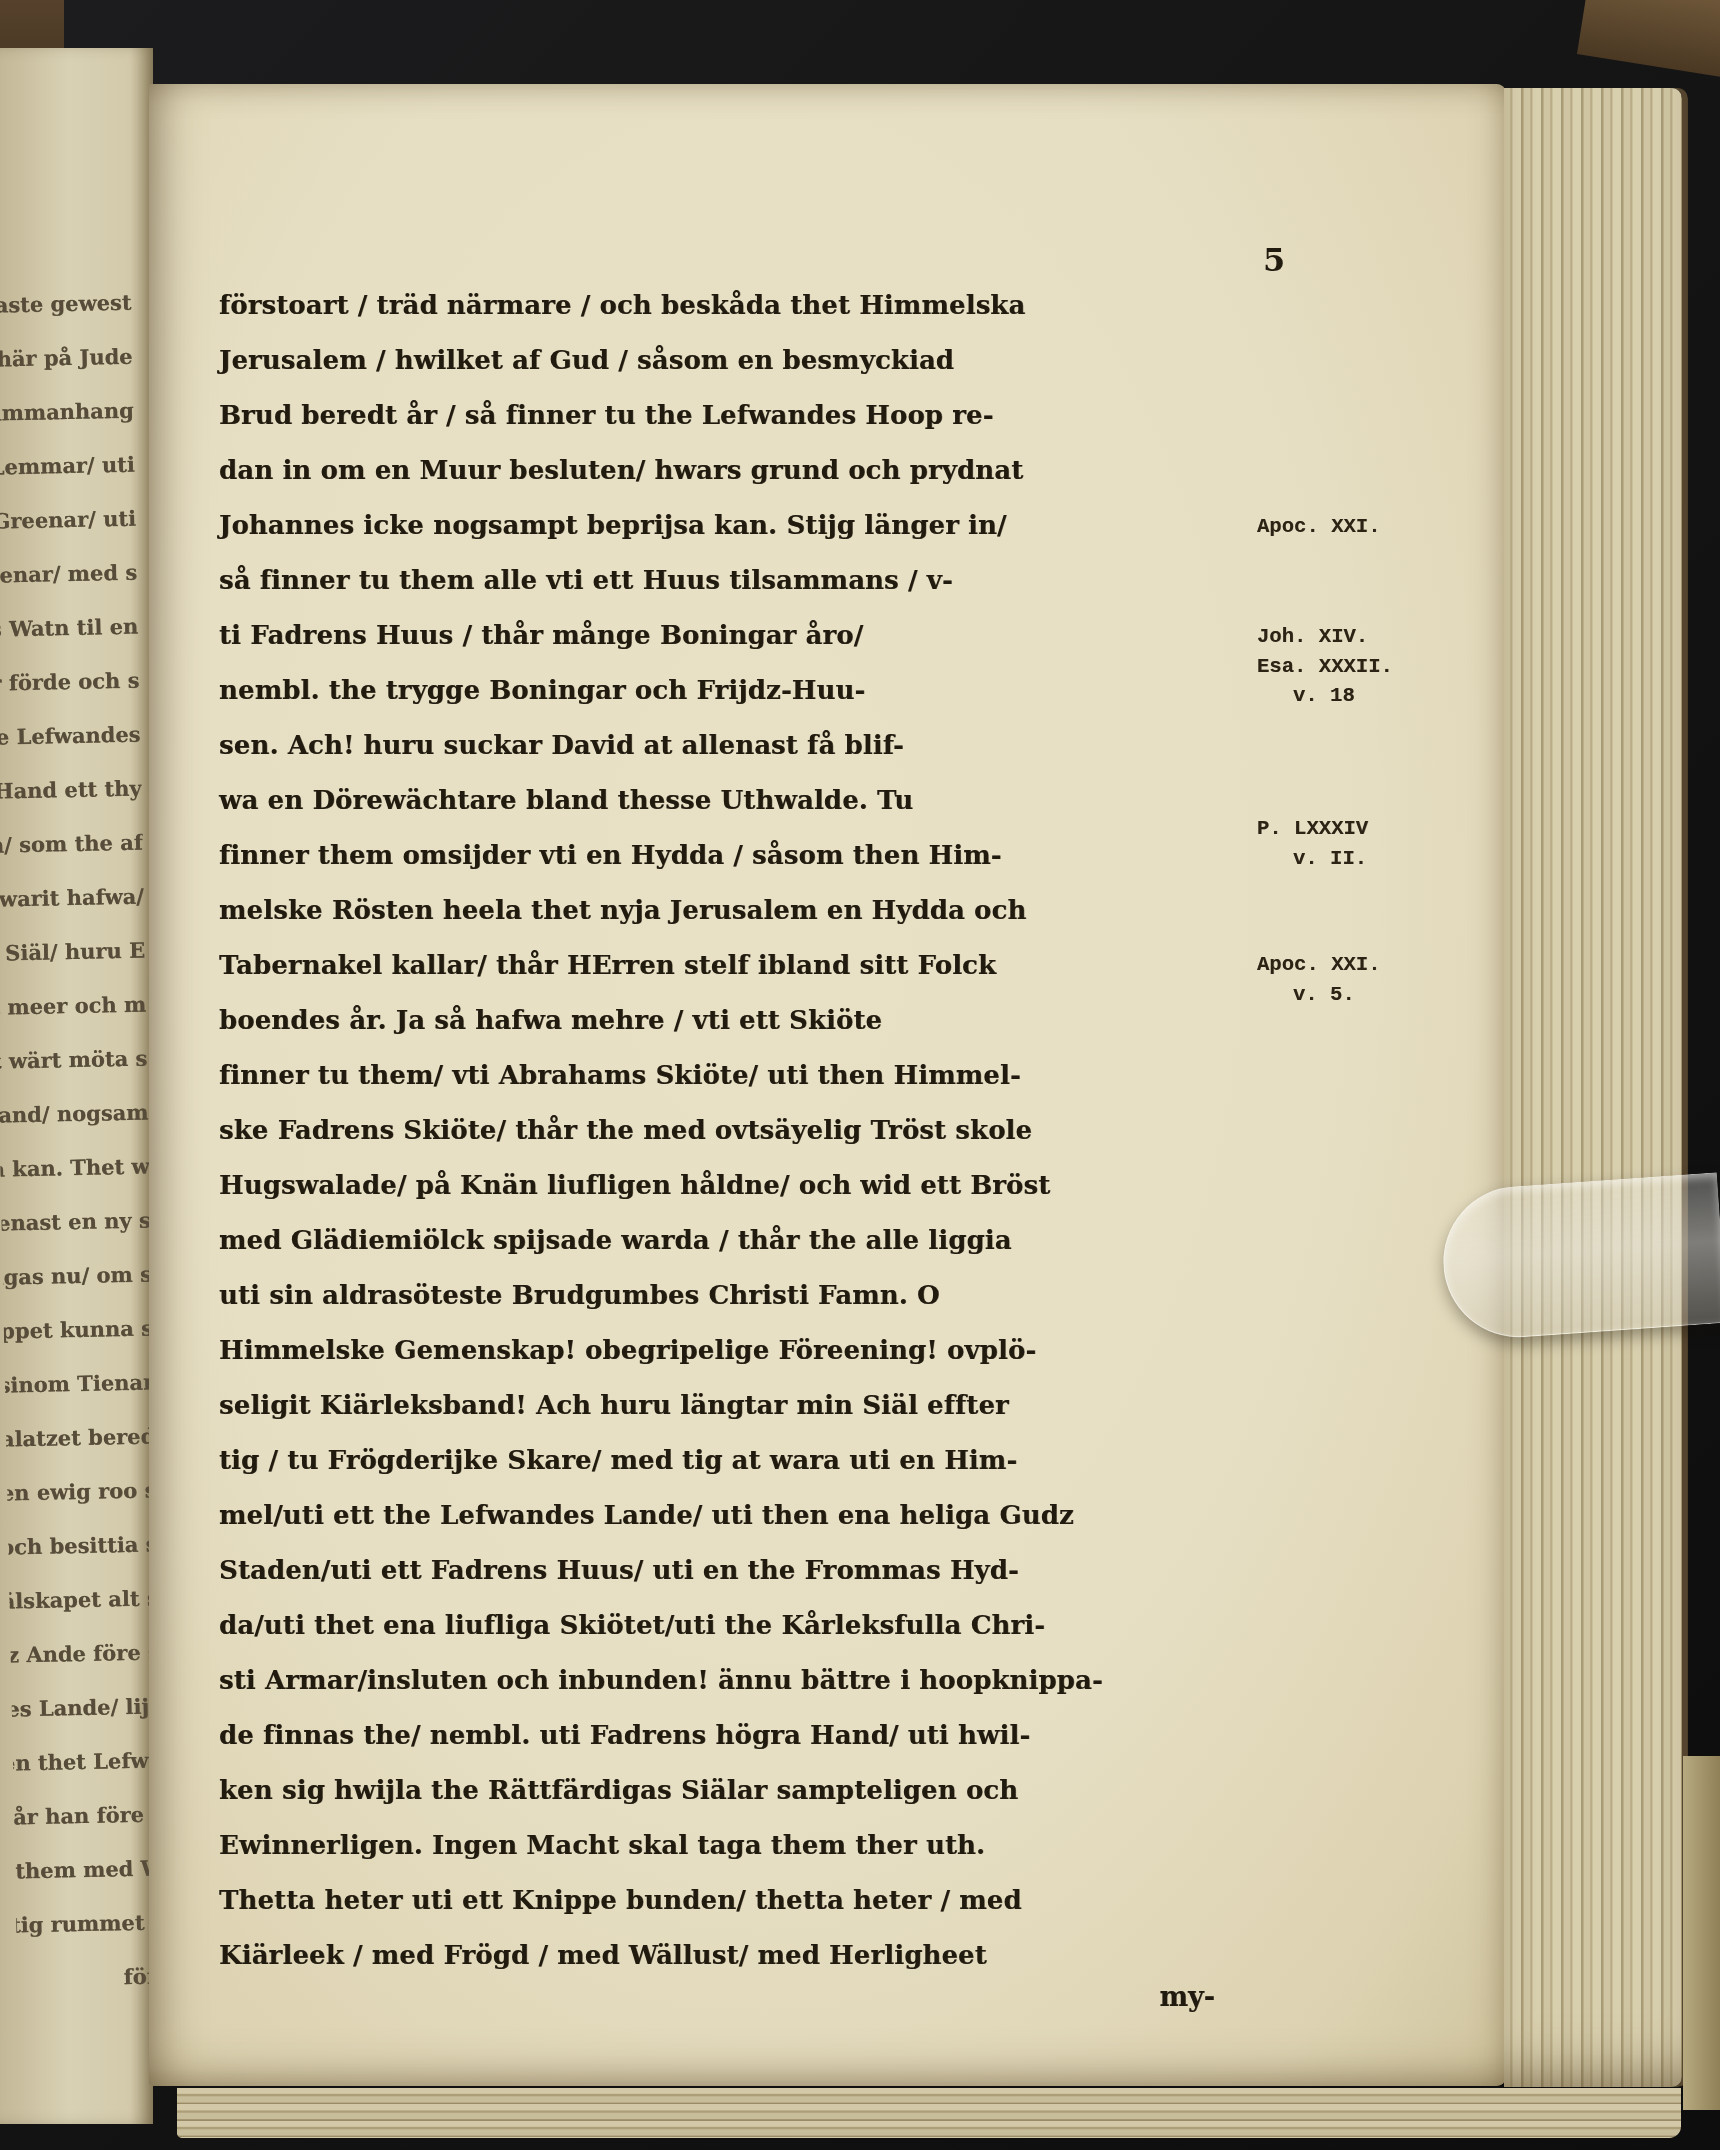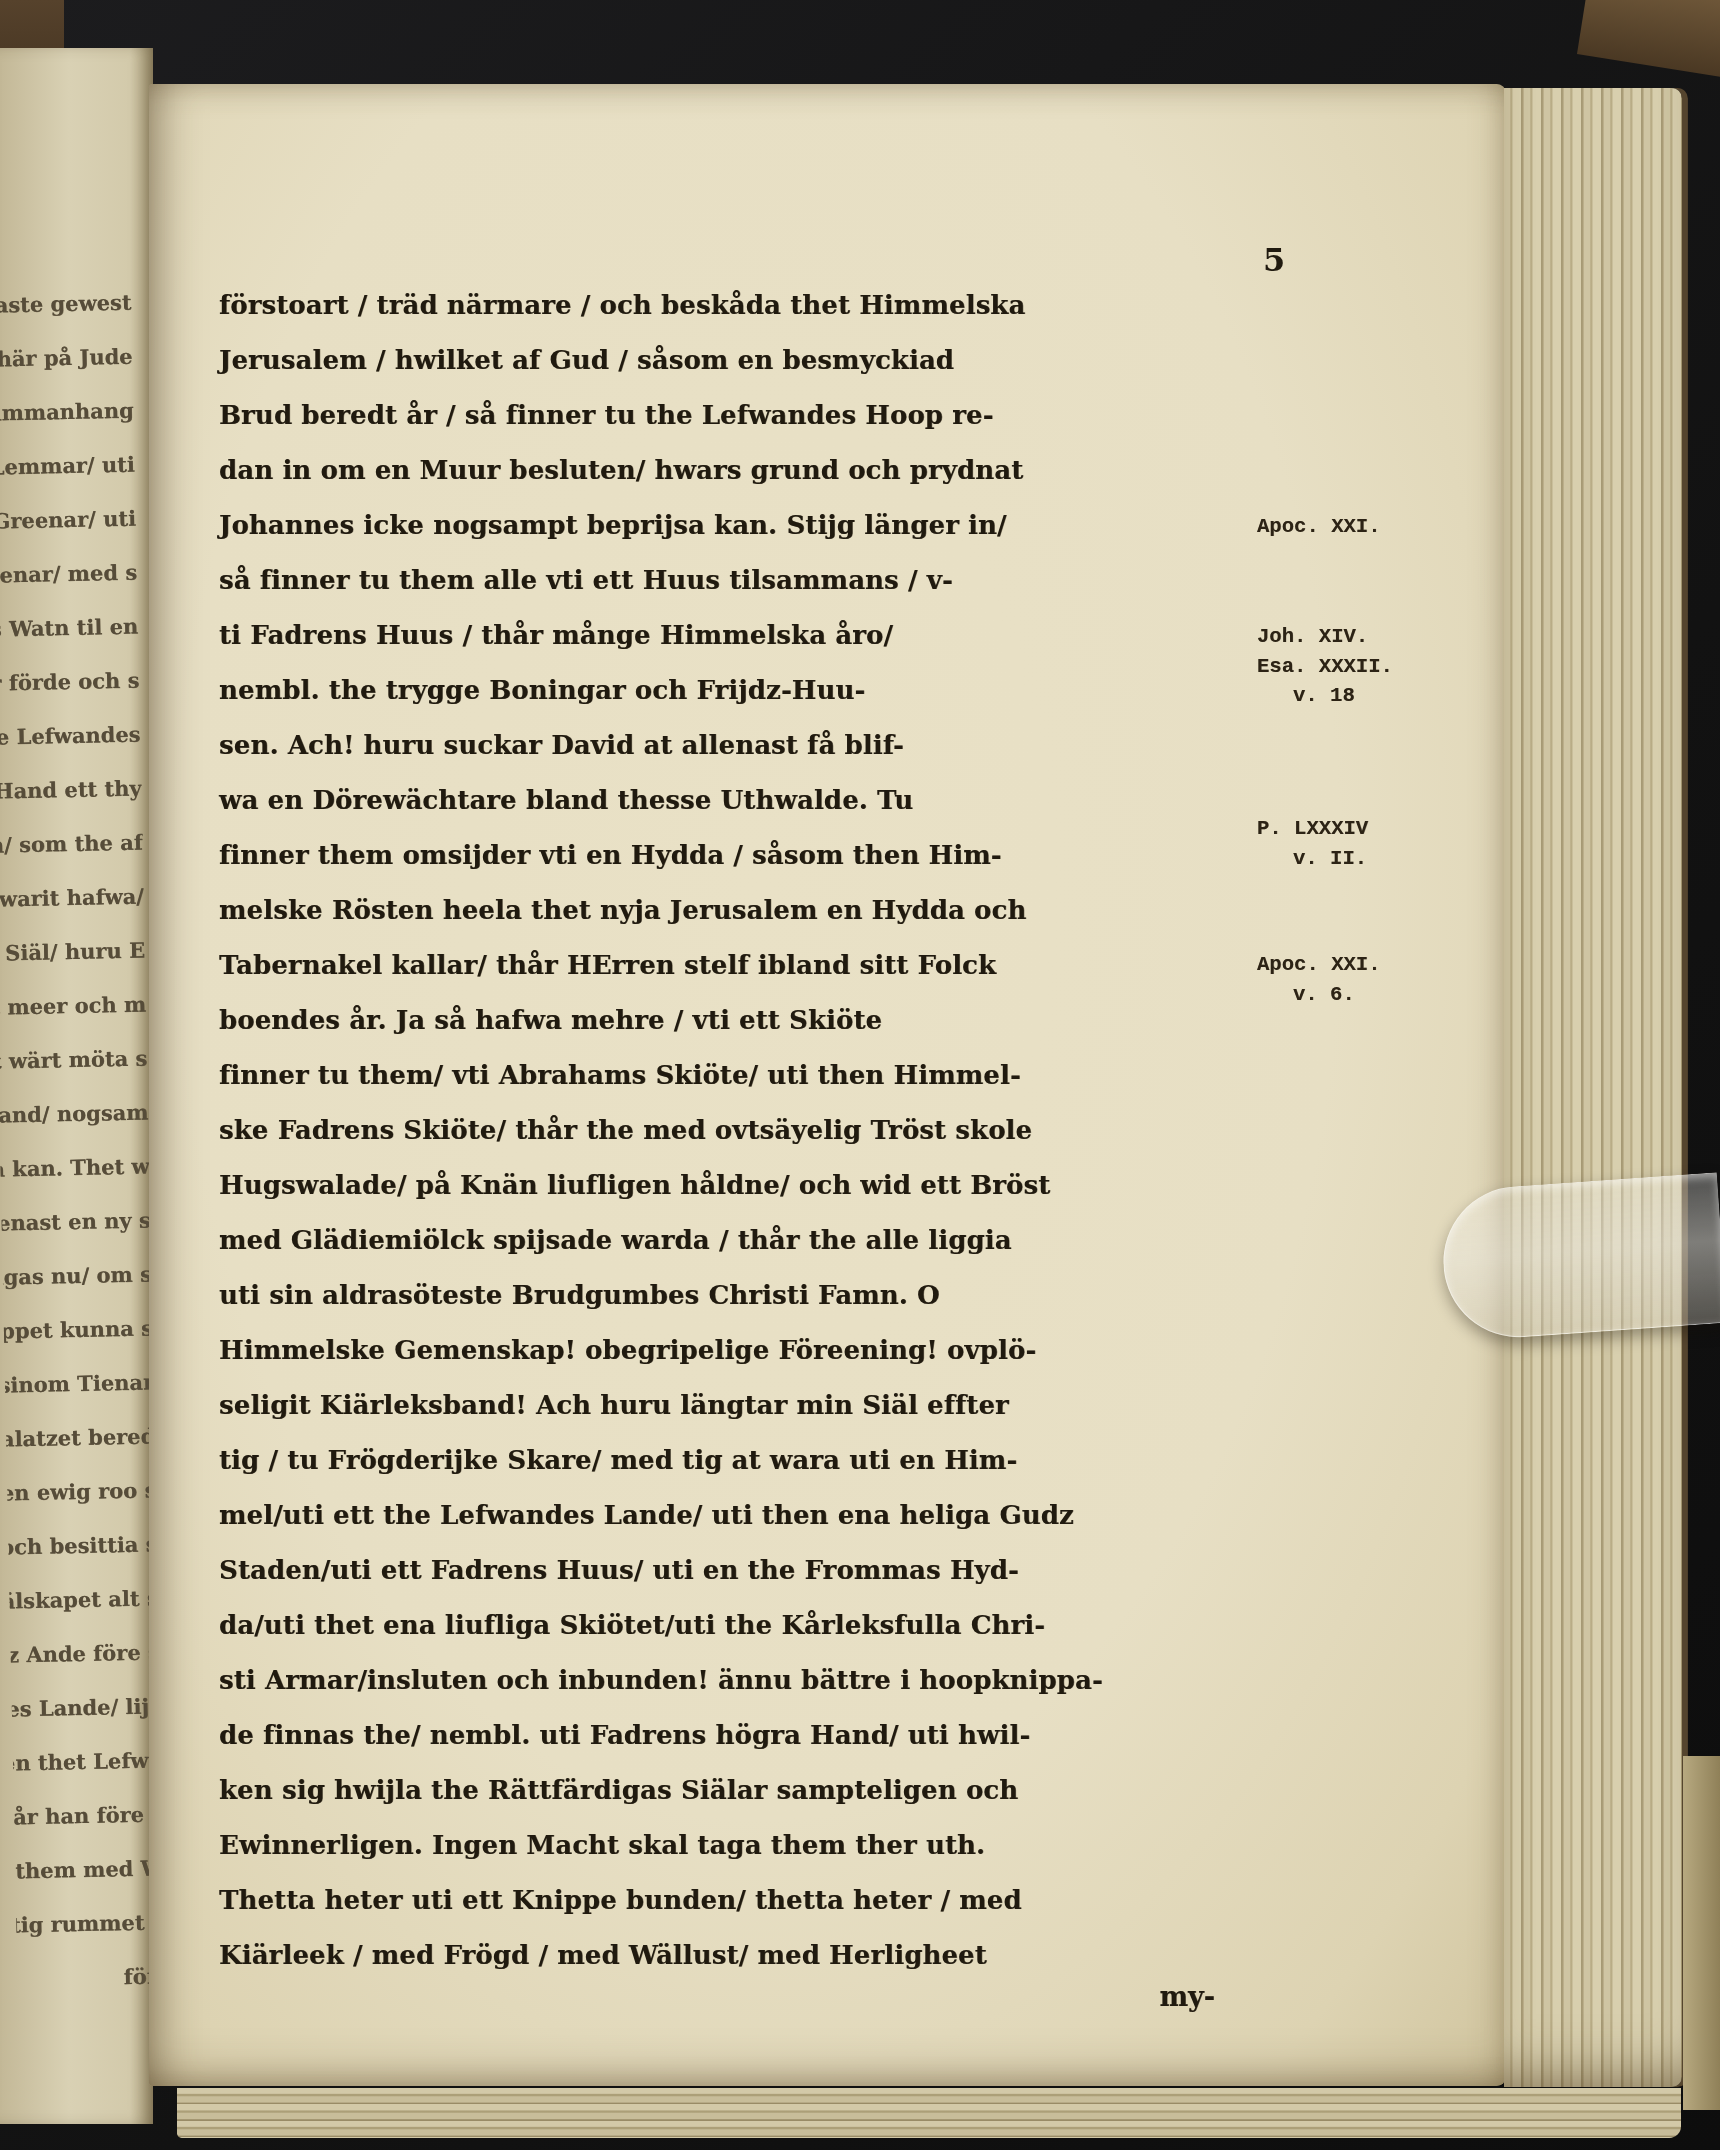--- a/index.html
+++ b/index.html
@@ -154,21 +154,21 @@
 
   <div class="main-page">
     <div class="page-number">5</div>
     <div id="main-text">
         <div class="text-line">förstoart / träd närmare / och beskåda thet Himmelska</div>
         <div class="text-line">Jerusalem / hwilket af Gud / såsom en besmyckiad</div>
         <div class="text-line">Brud beredt år / så finner tu the Lefwandes Hoop re-</div>
         <div class="text-line">dan in om en Muur besluten/ hwars grund och prydnat</div>
         <div class="text-line">Johannes icke nogsampt beprijsa kan.  Stijg länger in/</div>
         <div class="text-line">så finner tu them alle vti ett Huus tilsammans / v-</div>
-        <div class="text-line">ti Fadrens Huus / thår månge Himmelska åro/</div>
+        <div class="text-line">ti Fadrens Huus / thår månge Boningar åro/</div>
         <div class="text-line">nembl.  the trygge Boningar och Frijdz-Huu-</div>
         <div class="text-line">sen.  Ach! huru suckar David at allenast få blif-</div>
         <div class="text-line">wa en Dörewächtare bland thesse Uthwalde.  Tu</div>
         <div class="text-line">finner them omsijder vti en Hydda / såsom then Him-</div>
         <div class="text-line">melske Rösten heela thet nyja Jerusalem en Hydda och</div>
         <div class="text-line">Tabernakel kallar/ thår HErren stelf ibland sitt Folck</div>
         <div class="text-line">boendes år.  Ja så hafwa mehre / vti ett Skiöte</div>
         <div class="text-line">finner tu them/ vti Abrahams Skiöte/ uti then Himmel-</div>
         <div class="text-line">ske Fadrens Skiöte/ thår the med ovtsäyelig Tröst skole</div>
         <div class="text-line">Hugswalade/ på Knän liufligen håldne/ och wid ett Bröst</div>
@@ -195,21 +195,21 @@
           <div class="margin-note-line">Joh. XIV.</div>
           <div class="margin-note-line">Esa. XXXII.</div>
           <div class="margin-note-line indent">v. 18</div>
         </div>
         <div class="margin-note" style="top: 536px;">
           <div class="margin-note-line">P. LXXXIV</div>
           <div class="margin-note-line indent">v. II.</div>
         </div>
         <div class="margin-note" style="top: 672px;">
           <div class="margin-note-line">Apoc. XXI.</div>
-          <div class="margin-note-line indent">v. 6.</div>
+          <div class="margin-note-line indent">v. 5.</div>
         </div>
       </div>
     <div class="catchword">my-</div>
   </div>
 
   <div class="page-stack"></div>
   <div class="right-edge-pages"></div>
   <div class="bottom-stack"></div>
 
   <div class="plastic-strip"></div>

